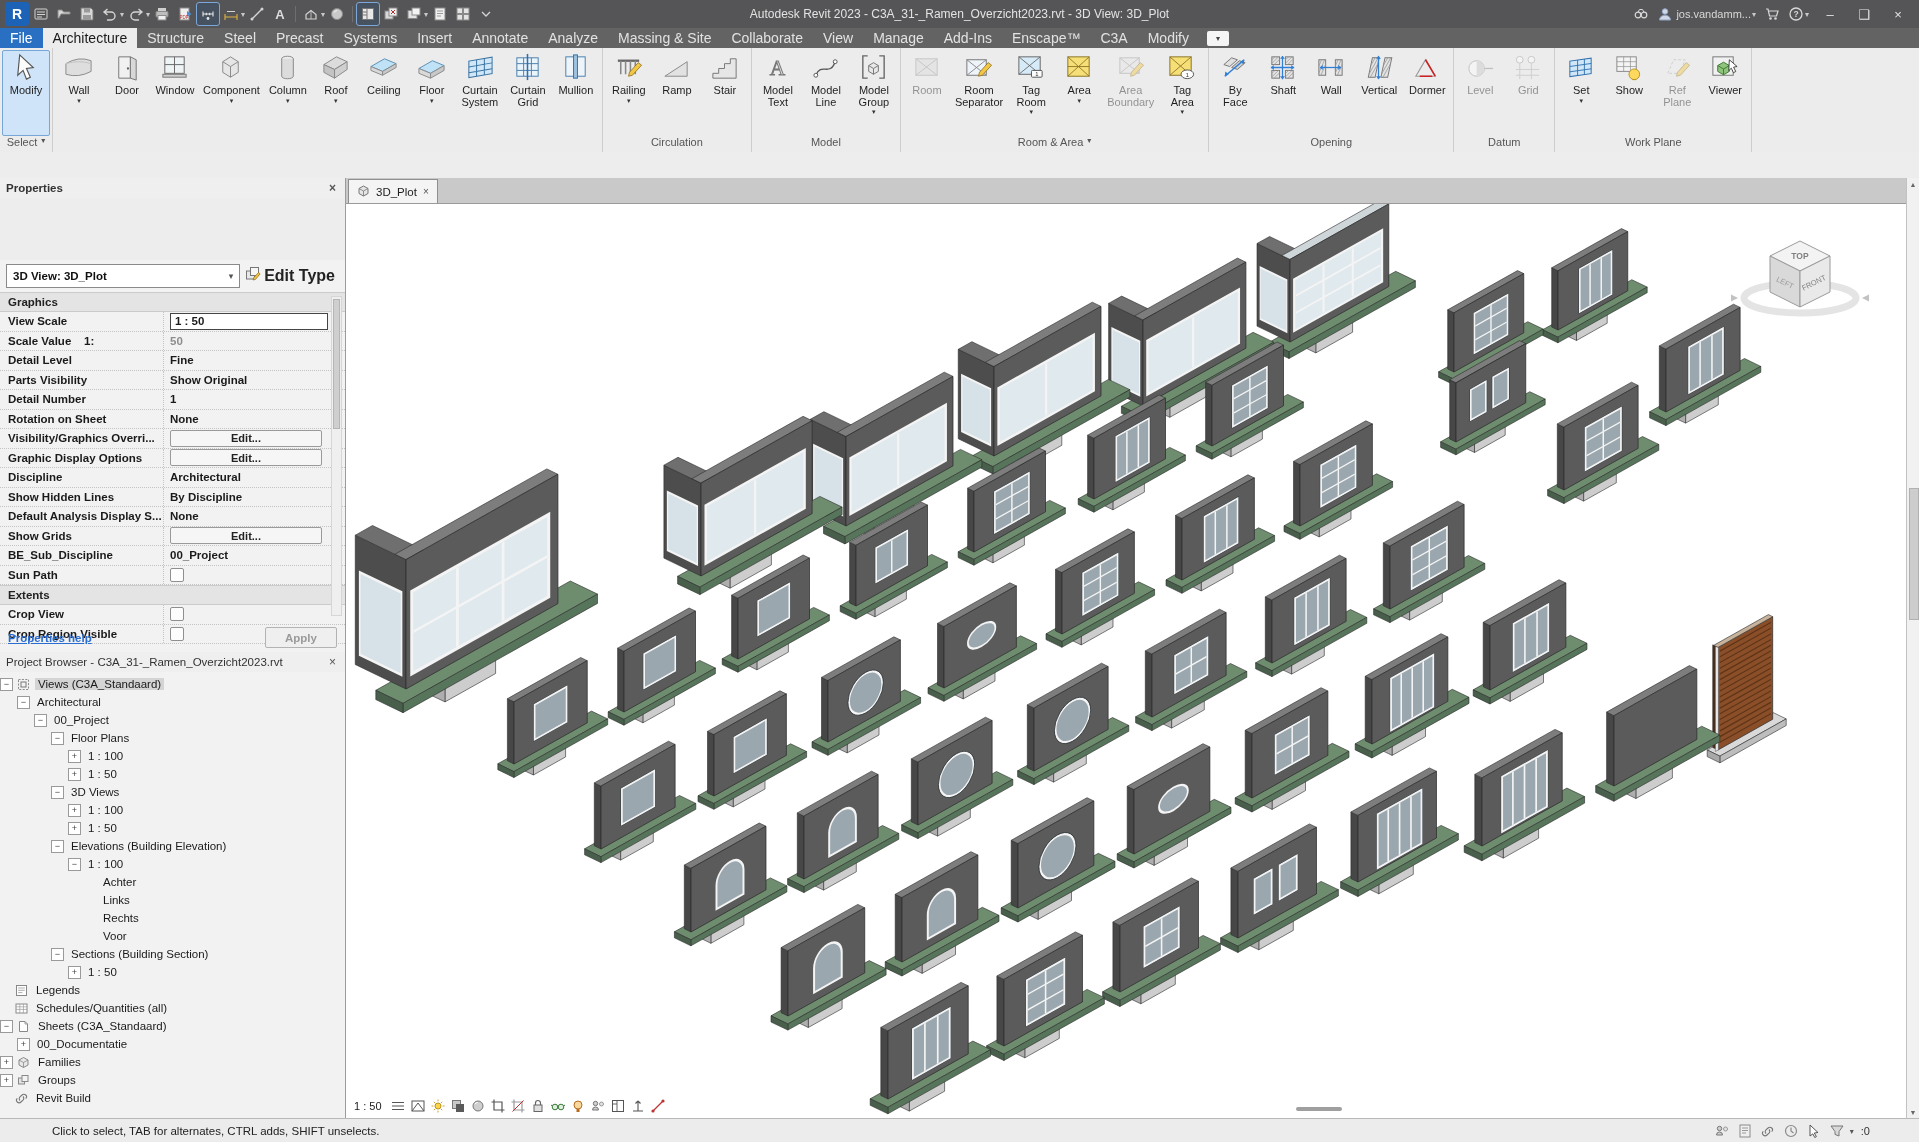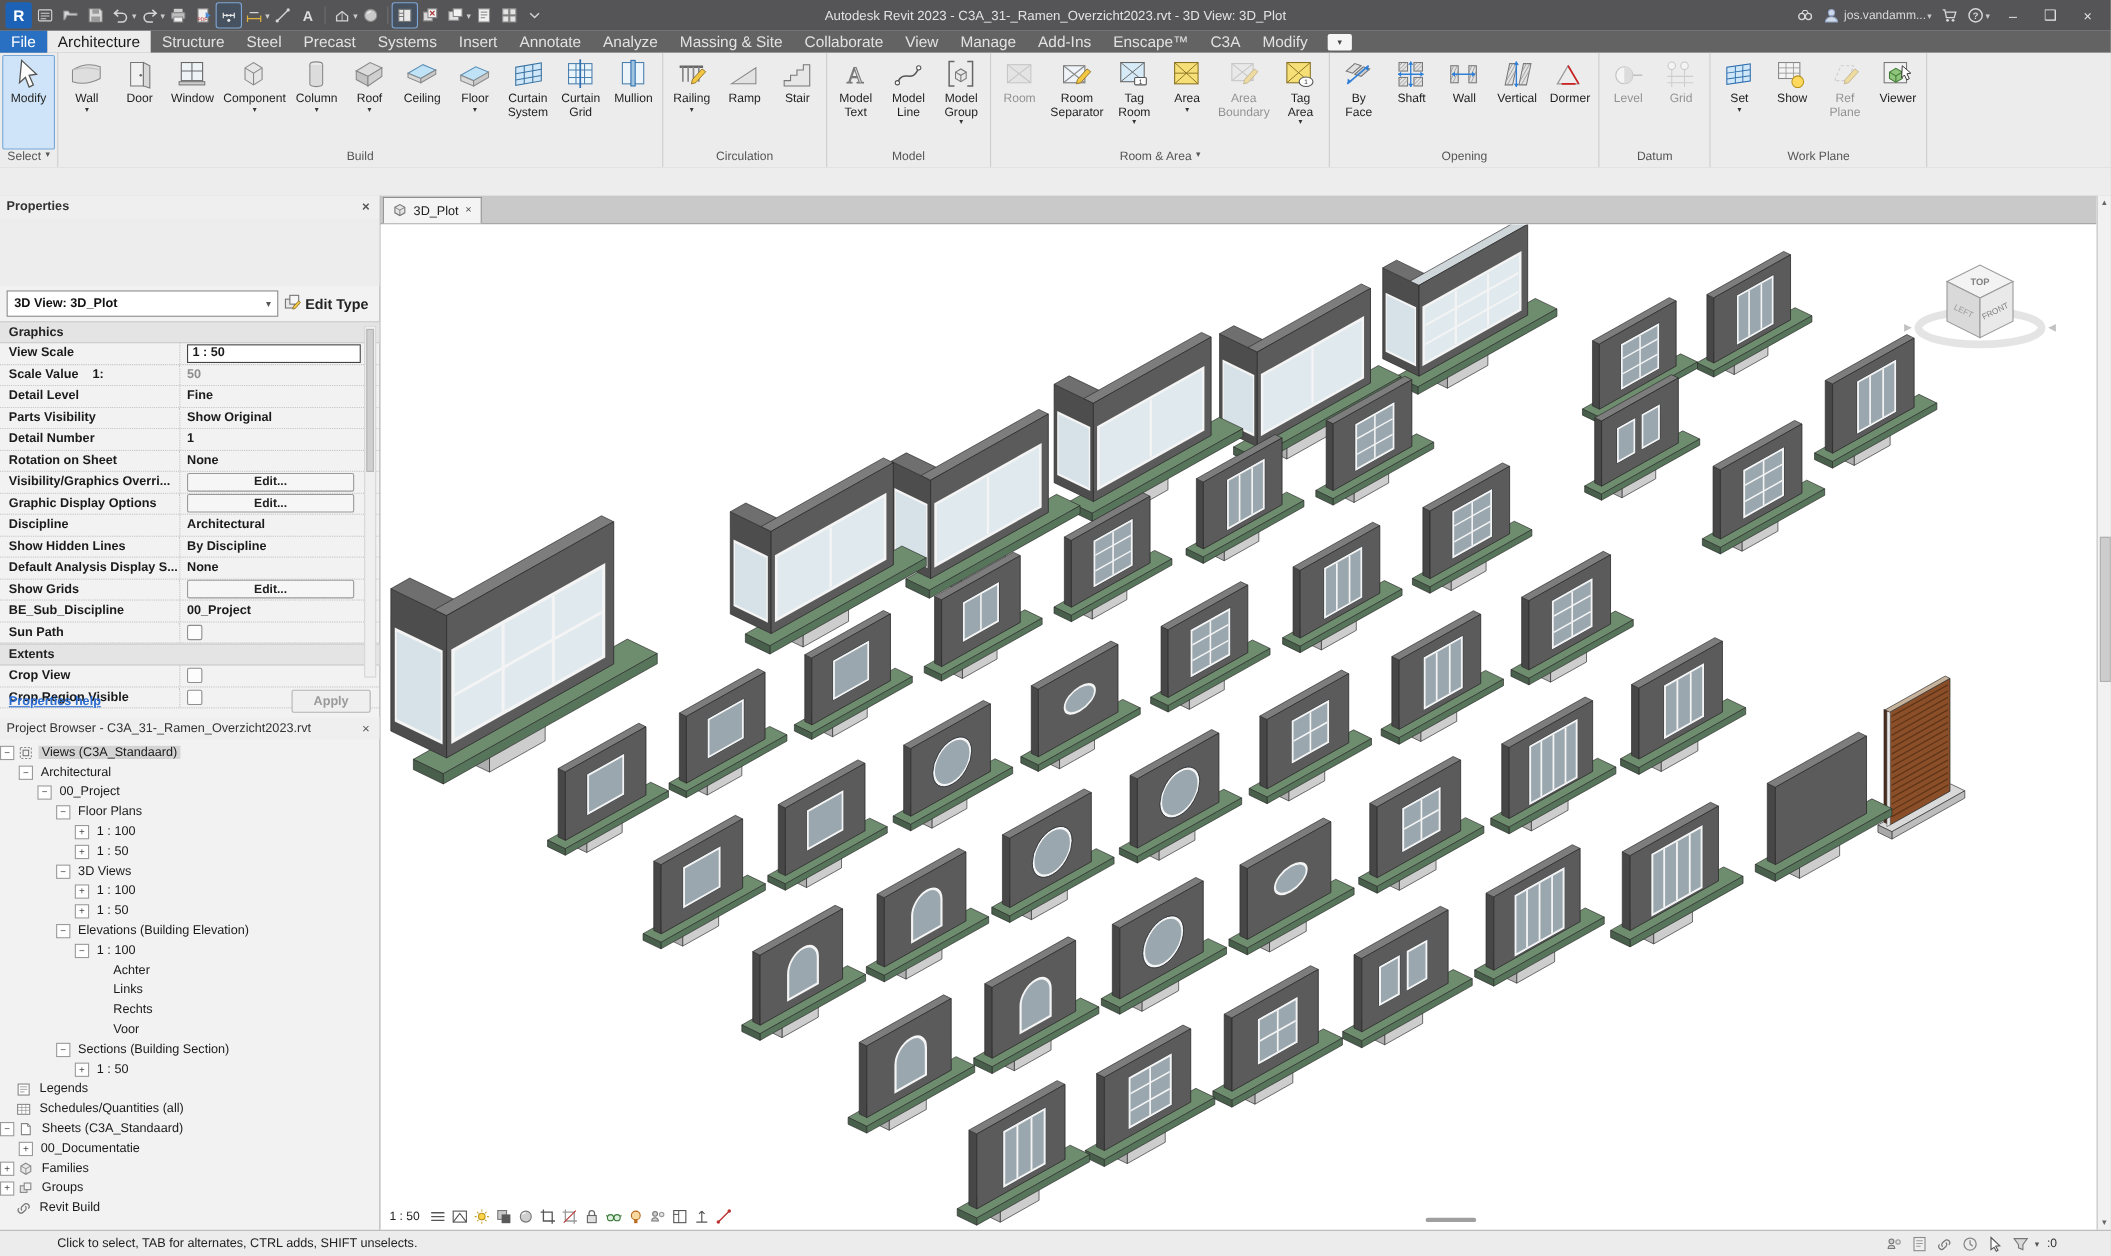--- a/index.html
+++ b/index.html
@@ -42,21 +42,21 @@
   .side{position:absolute;left:0;width:346px;background:#f2f2f2;border-right:1px solid #9c9c9c;box-sizing:border-box;}
   .props{top:178px;height:474px;font-weight:bold;}
   .browser{top:652px;height:466px;}
   .phead{height:20px;display:flex;align-items:center;font-size:11.5px;color:#333;background:#efefef;padding:0 6px;}
   .phead span:first-child{flex:1;}
   .xbtn{color:#555;font-size:12px;padding:0 3px;}
   .pblank{height:62px;background:#ededed;}
   .typesel{display:flex;gap:5px;margin:4px 6px 4px 6px;align-items:center;}
   .tsbox{flex:1;height:22px;background:#fff;border:1px solid #8a8a8a;font-size:11.5px;color:#111;display:flex;align-items:center;padding:0 6px;justify-content:space-between;}
   .ts-dd{color:#555;font-size:9px;}
-  .etbtn{display:flex;align-items:center;gap:3px;font-size:13px;color:#222;padding-right:4px;}
+  .etbtn{display:flex;align-items:center;gap:3px;font-size:16px;color:#222;padding-right:4px;}
   .prows{margin-top:2px;}
   .psec{height:18px;background:#e4e4e4;border-top:1px solid #cbcbcb;border-bottom:1px solid #cbcbcb;font-size:11.5px;color:#222;display:flex;align-items:center;padding:0 8px;}
   .psec .chev{margin-left:auto;font-size:7px;color:#777;}
   .prow{height:18.5px;display:flex;align-items:center;border-bottom:1px dotted #c4c4c4;font-size:11.5px;}
   .plab{width:155px;padding-left:8px;color:#1a1a1a;white-space:nowrap;overflow:hidden;border-right:1px dotted #c4c4c4;height:100%;display:flex;align-items:center;}
   .pval{flex:1;padding-left:6px;color:#1a1a1a;display:flex;align-items:center;height:100%;}
   .pval.gray{color:#8d8d8d;}
   .pinput{width:148px;height:15px;background:#fff;border:1px solid #444;padding:0 4px;display:flex;align-items:center;}
   .pbtnv{width:150px;height:15px;background:#f6f6f6;border:1px solid #9a9a9a;border-radius:2px;display:flex;align-items:center;justify-content:center;font-size:11px;color:#222;}
   .pcheck{width:12px;height:12px;background:#fdfdfd;border:1px solid #8f8f8f;border-radius:2px;}
@@ -374,21 +374,20 @@
             <div class="rlab">Curtain<br>Grid</div>
           </div>
           <div class="rbtn">
             <div class="ricon"><svg viewBox="0 0 32 32" width="31" height="31">
                 <rect x="6" y="5" width="20" height="20" fill="#eef5fa" stroke="#4a7fae"></rect>
                 <rect x="14" y="3" width="4" height="24" fill="#9fc4e0" stroke="#2f6fae"></rect>
               </svg></div>
             <div class="rlab">Mullion</div>
           </div>
         </div>
-        <div class="plabel">Build</div>
       </div>
       <div class="panel">
         <div class="pbody">
           <div class="rbtn">
             <div class="ricon"><svg viewBox="0 0 32 32" width="31" height="31">
                 <path d="M5 9 H27" stroke="#666" stroke-width="2.4"></path>
                 <path d="M8 9 V23 M13 9 V23 M18 9 V23 M23 9 V23" stroke="#888" stroke-width="1.6"></path>
                 <path d="M17 21 L26 11 l3.5 2.6 L20 24 l-4 1 Z" fill="#f2c744" stroke="#8a6a1d" stroke-width="0.8"></path>
               </svg></div>
             <div class="rlab">Railing<span class="dd">▾</span></div>

